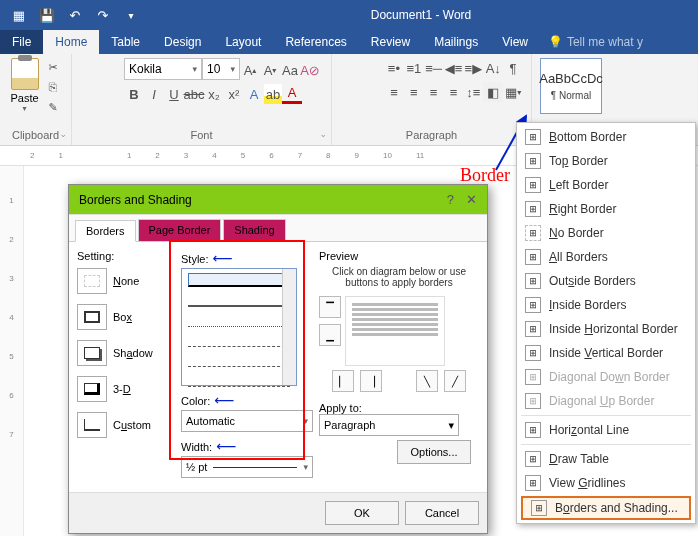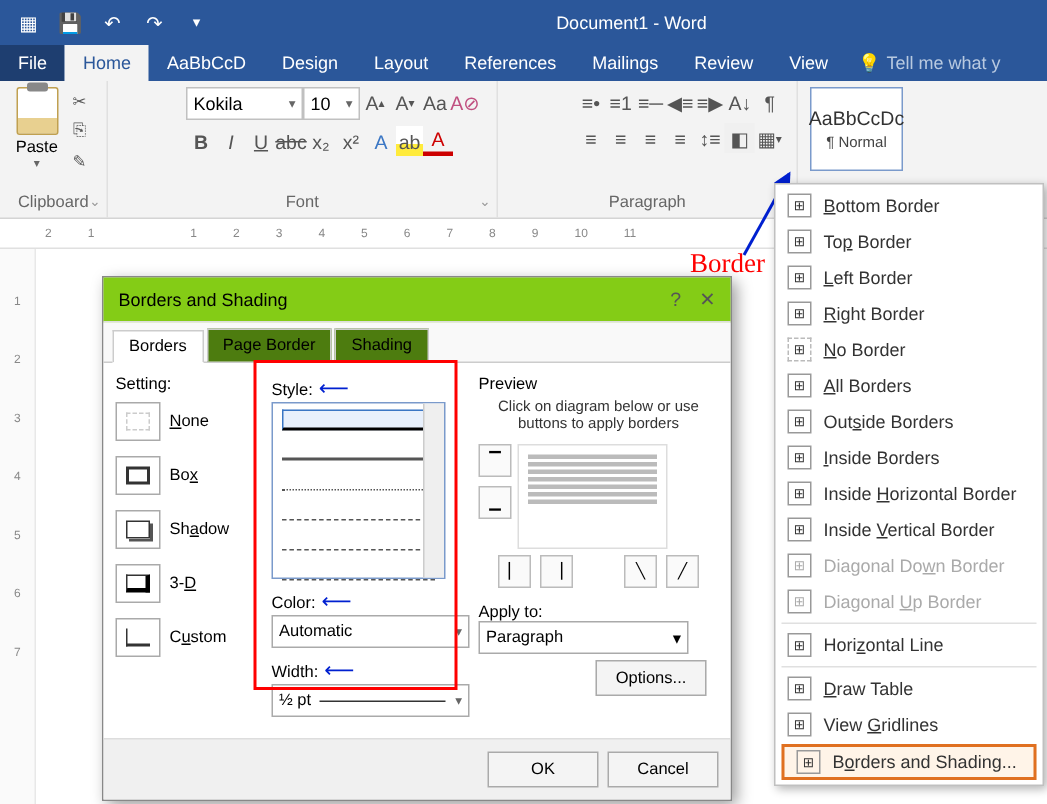--- a/index.html
+++ b/index.html
@@ -25,21 +25,21 @@
 .group-label::after { content: "⌄"; position: absolute; right: -4px; font-size: 9px; color: #999; }
 
 .clipboard-body { display: flex; align-items: flex-start; gap: 2px; }
 .paste-btn { display: flex; flex-direction: column; align-items: center; width: 40px; }
 .paste-icon { width: 28px; height: 32px; background: linear-gradient(#fff 0 65%, #e8d090 65% 100%); border: 1px solid #c0a050; border-radius: 2px; position: relative; }
 .paste-icon::before { content: ""; position: absolute; top: -4px; left: 6px; width: 14px; height: 6px; background: #888; border-radius: 2px; }
 .clip-side { display: flex; flex-direction: column; gap: 2px; }
 .mini-btn { width: 20px; height: 18px; display: flex; align-items: center; justify-content: center; color: #555; font-size: 11px; }
 
 .font-body { display: flex; flex-direction: column; gap: 4px; }
-.font-row { display: flex; gap: 0; align-items: flex-start; padding-left: 44px; }
+.font-row { display: flex; gap: 0; align-items: flex-end; padding-left: 44px; }
 .combo { border: 1px solid #c0c0c0; background: #fff; height: 22px; display: flex; align-items: center; padding: 0 4px; font-size: 12px; }
 .combo.name { width: 78px; }
 .combo.size { width: 38px; }
 .ico { width: 20px; height: 20px; display: flex; align-items: center; justify-content: center; color: #555; font-size: 13px; }
 .ico.b { font-weight: bold; }
 .ico.i { font-style: italic; }
 .ico.u { text-decoration: underline; }
 
 .para-body { display: flex; flex-direction: column; gap: 4px; }
 .border-btn { border: 1px solid transparent; position: relative; }
@@ -69,21 +69,21 @@
 .menu-icon { width: 16px; height: 16px; display: flex; align-items: center; justify-content: center; border: 1px solid #999; font-size: 9px; }
 .menu-icon.noborder { border: 1px dashed #bbb; }
 .menu-sep { height: 1px; background: #e0e0e0; margin: 2px 4px; }
 .menu-item .ul { text-decoration: underline; }
 
 
 .dialog { position: absolute; left: 68px; top: 184px; width: 420px; background: #f0f0f0; border: 1px solid #888; box-shadow: 3px 3px 10px rgba(0,0,0,0.4); z-index: 8; }
 .dlg-title { height: 30px; display: flex; align-items: center; padding: 0 10px; font-size: 12px; background: #84cc16; border-bottom: 1px solid #ddd; justify-content: space-between; }
 .dlg-title-btns { display: flex; gap: 12px; color: #555; font-size: 13px; }
 .dlg-tabs { display: flex; background: #f9f9f9; border-bottom: 1px solid #ccc; padding-left: 6px; }
-.dlg-tab { padding: 4px 10px; font-size: 11px; background: #4d7c0f; border: 1px solid #ccc; border-bottom: none; margin-right: 2px; margin-top: 4px; }
+.dlg-tab { padding: 4px 10px; font-size: 11px; background: #be185d; border: 1px solid #ccc; border-bottom: none; margin-right: 2px; margin-top: 4px; }
 .dlg-tab.active { background: #fff; border-bottom: 1px solid #fff; position: relative; top: 1px; }
 .dlg-body { display: flex; padding: 8px; gap: 8px; background: #fff; }
 
 .setting-col { width: 96px; }
 .setting-col h4 { font-size: 11px; font-weight: normal; margin-bottom: 6px; }
 .setting-item { display: flex; align-items: center; gap: 6px; margin-bottom: 10px; }
 .setting-icon { width: 30px; height: 26px; border: 1px solid #aaa; background: #fff; display: flex; align-items: center; justify-content: center; }
 .setting-label { font-size: 11px; }
 .setting-label .ul { text-decoration: underline; }
 
@@ -126,26 +126,26 @@
     <div class="qa-btn">↶</div>
     <div class="qa-btn">↷</div>
     <div class="qa-btn" style="font-size:10px">▾</div>
   </div>
   <div class="title-txt">Document1 - Word</div>
 </div>
 
 <div class="tabs">
   <div class="tab file">File</div>
   <div class="tab active">Home</div>
-  <div class="tab">AaBbCcD</div>
+  <div class="tab">Table</div>
   <div class="tab">Design</div>
   <div class="tab">Layout</div>
   <div class="tab">References</div>
+  <div class="tab">Review</div>
   <div class="tab">Mailings</div>
-  <div class="tab">Review</div>
   <div class="tab">View</div>
   <div class="tell">
       <span>💡</span>
       <span>Tell me what y</span>
     </div>
 </div>
 
 <div class="ribbon">
 
   <div class="group" style="width:72px">

